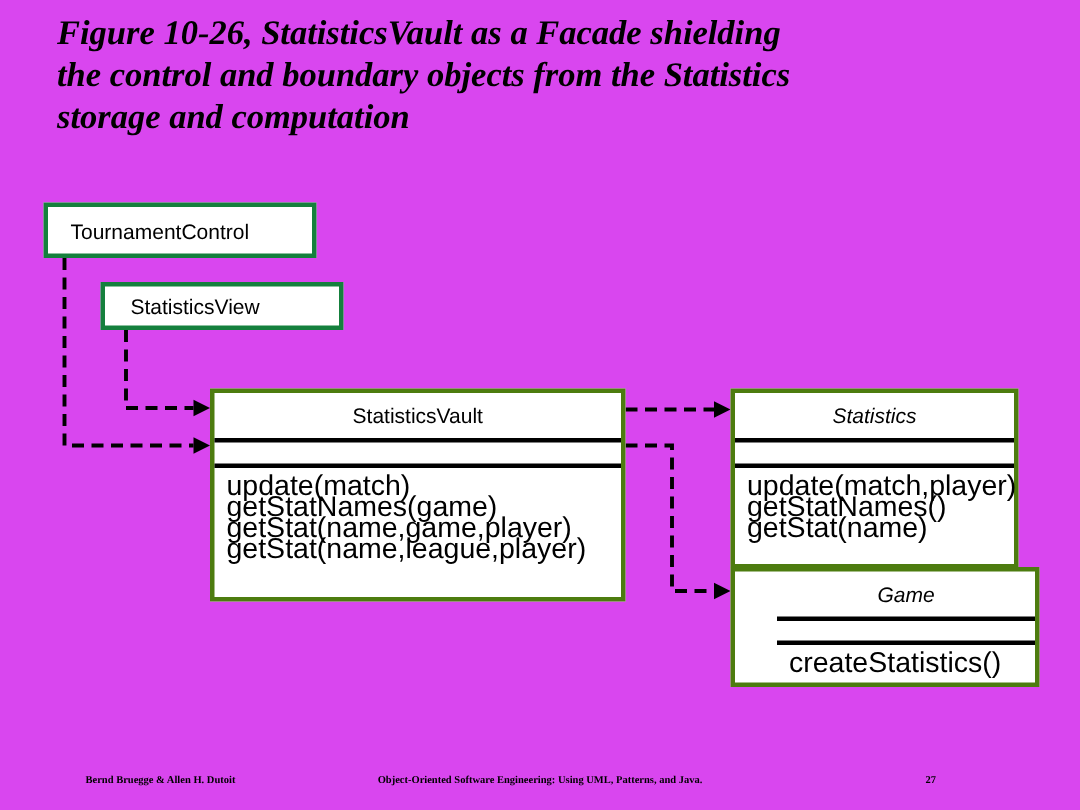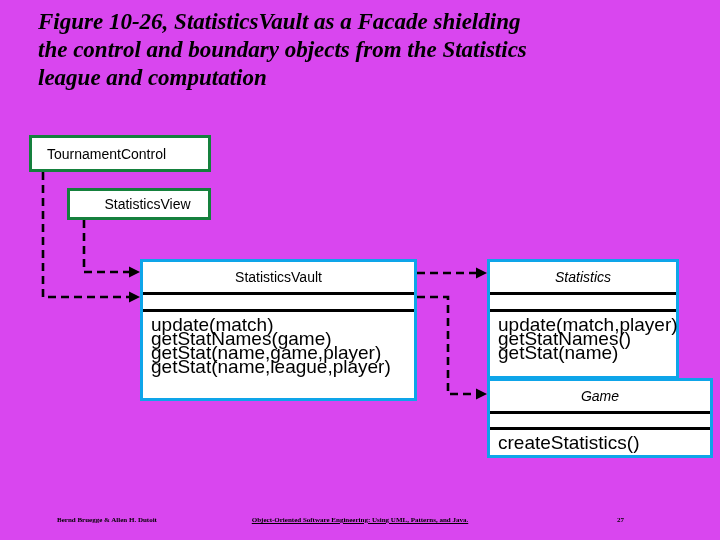--- a/index.html
+++ b/index.html
@@ -43,26 +43,26 @@
   .sbox {
     position: absolute;
     box-sizing: border-box;
     border: 3px solid #15803d;
     background: #fff;
     display: flex;
     align-items: center;
     font-size: 14px;
   }
   #box-tc { left: 29px; top: 135px; width: 182px; height: 37px; padding-left: 15px; }
-  #box-sv { left: 67px; top: 188px; width: 144px; height: 32px; padding-left: 17px; justify-content: center; }
+  #box-sv { left: 67px; top: 188px; width: 162px; height: 32px; padding-left: 17px; }
   
   .uml {
     position: absolute;
     box-sizing: border-box;
-    border: 3px solid #0ea5e9;
+    border: 3px solid #4d7c0f;
     background: #fff;
   }
   .uml-name {
     display: flex;
     align-items: center;
     justify-content: center;
     font-size: 14px;
     border-bottom: 3px solid #000;
     box-sizing: border-box;
   }
@@ -75,46 +75,46 @@
     line-height: 14px;
     padding: 6px 0 0 8px;
     white-space: nowrap;
   }
   #box-vault { left: 140px; top: 259px; width: 277px; height: 142px; }
   #box-vault .uml-name  { height: 33px; }
   #box-vault .uml-attrs { height: 17px; }
   #box-stats { left: 487px; top: 259px; width: 192px; height: 120px; }
   #box-stats .uml-name  { height: 33px; font-style: italic; }
   #box-stats .uml-attrs { height: 17px; }
-  #box-game { left: 487px; top: 378px; width: 226px; height: 80px; }
+  #box-game { left: 487px; top: 378px; width: 206px; height: 80px; padding-left: 28px; }
   #box-game .uml-name  { height: 33px; font-style: italic; }
   #box-game .uml-attrs { height: 16px; }
   
   .footer-item {
     position: absolute;
     top: 516px;
     font-family: "Liberation Serif", serif;
     font-weight: bold;
     font-size: 7px;
     color: #000;
     white-space: nowrap;
   }
   #footer-authors { left: 57px; }
-  #footer-book { left: 0; width: 720px; text-align: center; text-decoration: underline; }
+  #footer-book { left: 0; width: 720px; text-align: center; }
   #footer-page { left: 617px; }
 </style>
 </head>
 <body>
 
 <div class="slide">
 
   <div class="fig-title">
     <div>Figure 10-26, StatisticsVault as a Facade shielding</div>
     <div>the control and boundary objects from the Statistics</div>
-    <div>league and computation</div>
+    <div>storage and computation</div>
   </div>
 
   <svg class="connectors" viewBox="0 0 720 540">
     <path d="M43,172 V297 H129"></path>
     <polygon points="129,291.5 140,297 129,302.5"></polygon>
     <path d="M84,220 V272 H129"></path>
     <polygon points="129,266.5 140,272 129,277.5"></polygon>
     <path d="M417,273 H476"></path>
     <polygon points="476,267.5 487,273 476,278.5"></polygon>
     <path d="M417,297 H448 V394 H476"></path>

